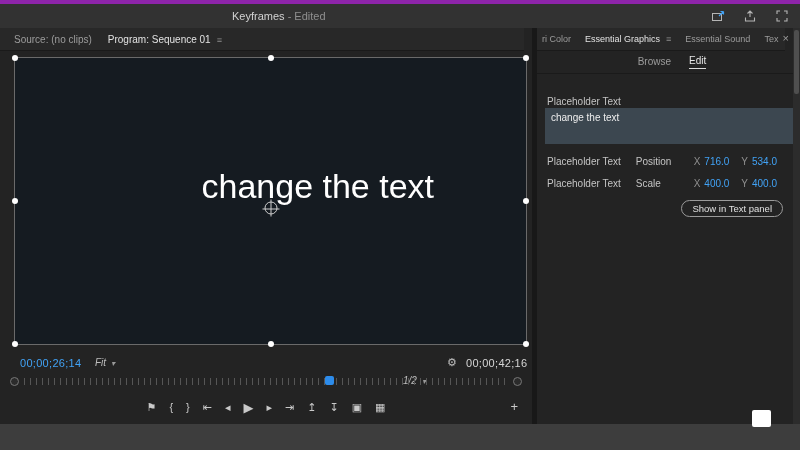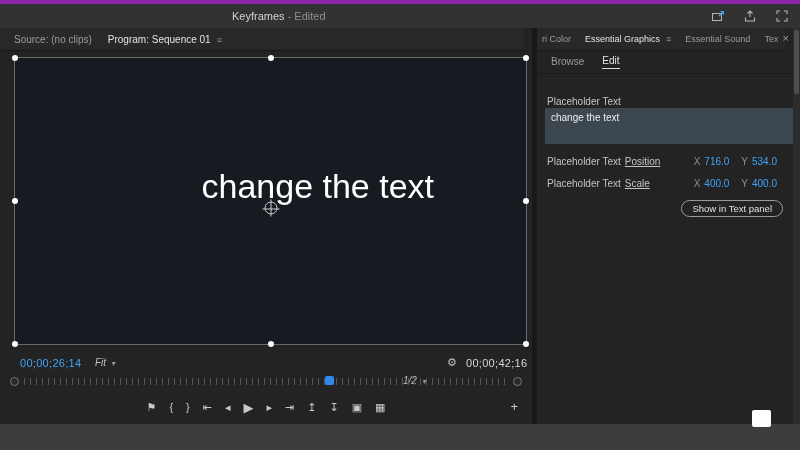--- a/index.html
+++ b/index.html
@@ -54,29 +54,29 @@
          background:repeating-linear-gradient(to right,#565656 0 1px,transparent 1px 6px);}
   .playhead{position:absolute;left:61.5%;top:1px;width:9px;height:9px;background:#2d8ceb;border-radius:2px;}
   
   .transport{position:absolute;left:0;right:0;top:364px;height:30px;display:flex;justify-content:center;
              align-items:center;gap:13px;}
   .t-icon{color:#c9c9c9;font-size:11px;line-height:1;cursor:default;}
   .t-icon.play{font-size:13px;}
   .t-plus{position:absolute;right:14px;top:7px;color:#c9c9c9;font-size:13px;}
   
   .rp-subtabs{position:absolute;left:0;top:23px;right:0;height:23px;display:flex;align-items:center;gap:18px;
-              padding-left:14px;font-size:10px;border-bottom:1px solid #1a1a1a;box-sizing:border-box;}
+              padding-left:14px;font-size:10px;border-bottom:1px solid #1a1a1a;box-sizing:border-box;justify-content:center;}
   .subtab{color:#9c9c9c;padding-bottom:2px;}
   .subtab.active{color:#e5e5e5;border-bottom:1px solid #dadada;}
   .layers-header{position:absolute;left:10px;top:68px;font-size:10px;color:#c4c4c4;}
   .layer-item{position:absolute;left:8px;top:80px;width:248px;height:36px;background:#3c4750;box-sizing:border-box;}
   .layer-item .li-text{position:absolute;left:6px;top:4px;font-size:10px;color:#eeeeee;}
   .prop-row{position:absolute;left:10px;right:10px;height:14px;display:flex;align-items:center;font-size:10px;}
   .pr-1{top:126px;} .pr-2{top:148px;}
-  .prop-name{color:#c4c4c4;} .prop-kind{color:#c4c4c4;margin-left:4px;text-decoration:underline;}
+  .prop-name{color:#c4c4c4;} .prop-kind{color:#c4c4c4;margin-left:15px;}
   .prop-values{margin-left:auto;display:flex;align-items:center;}
   .axis-label{color:#8f8f8f;}
   .axis-value{color:#41a2f5;margin-left:4px;width:31px;}
   .axis-label.y{margin-left:6px;}
   .show-text-btn{position:absolute;right:10px;top:172px;border:1px solid #9a9a9a;border-radius:9px;
                  padding:2px 10px;font-size:9.5px;color:#e0e0e0;background:transparent;}
   
   .bottom-strip{position:absolute;left:0;top:424px;width:800px;height:26px;background:#3d3d3d;}
   .watermark-box{position:absolute;left:752px;top:410px;width:19px;height:17px;background:#ffffff;border-radius:2px;}
   .watermark-text{position:absolute;left:739px;top:431px;font-family:"Liberation Serif",serif;font-weight:bold;

